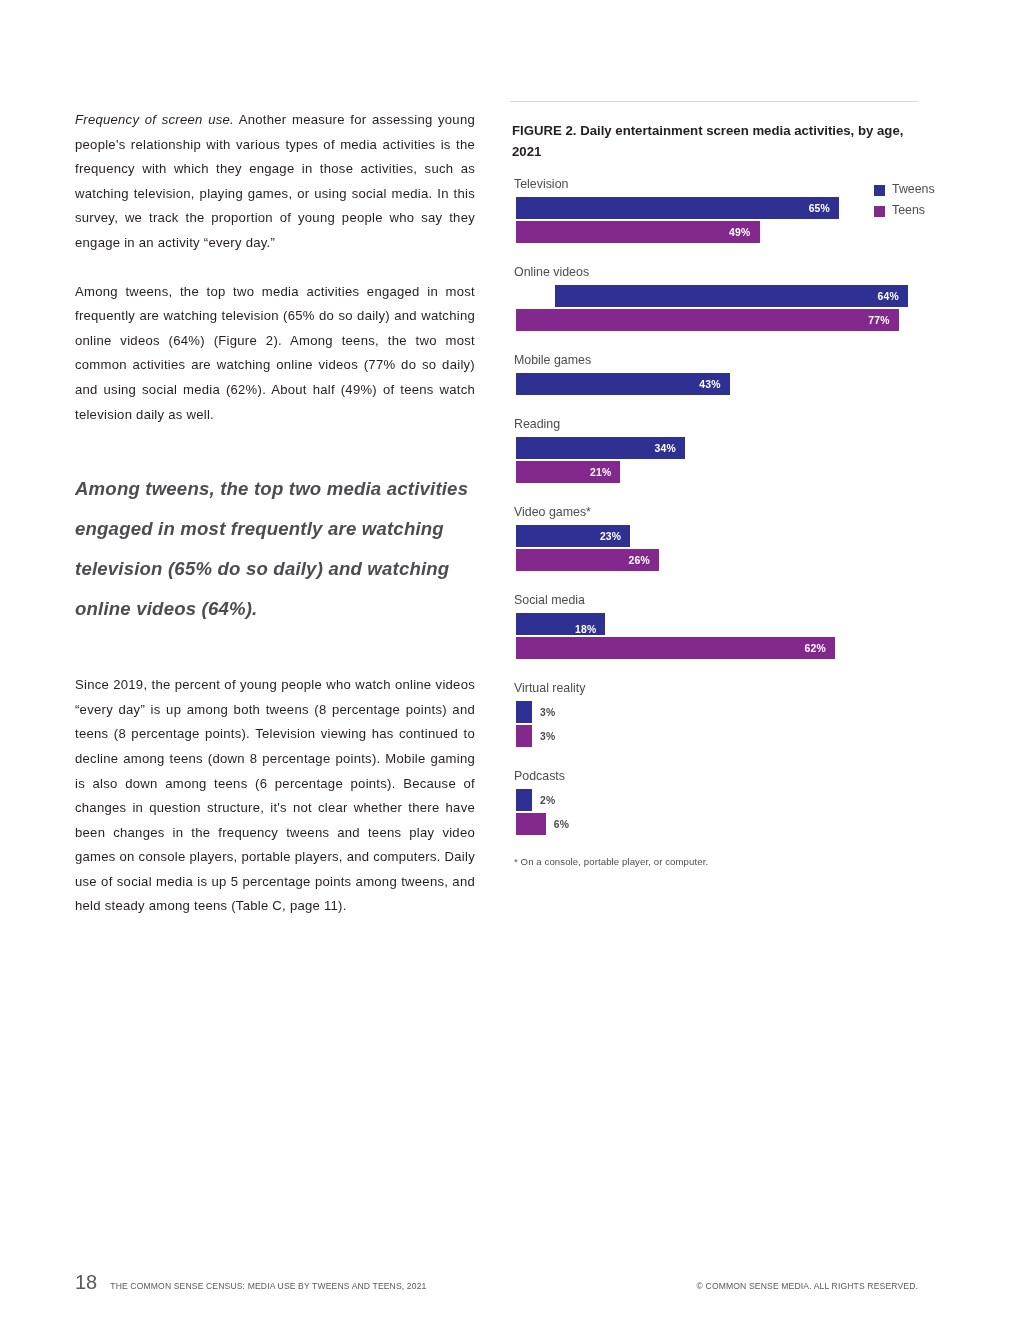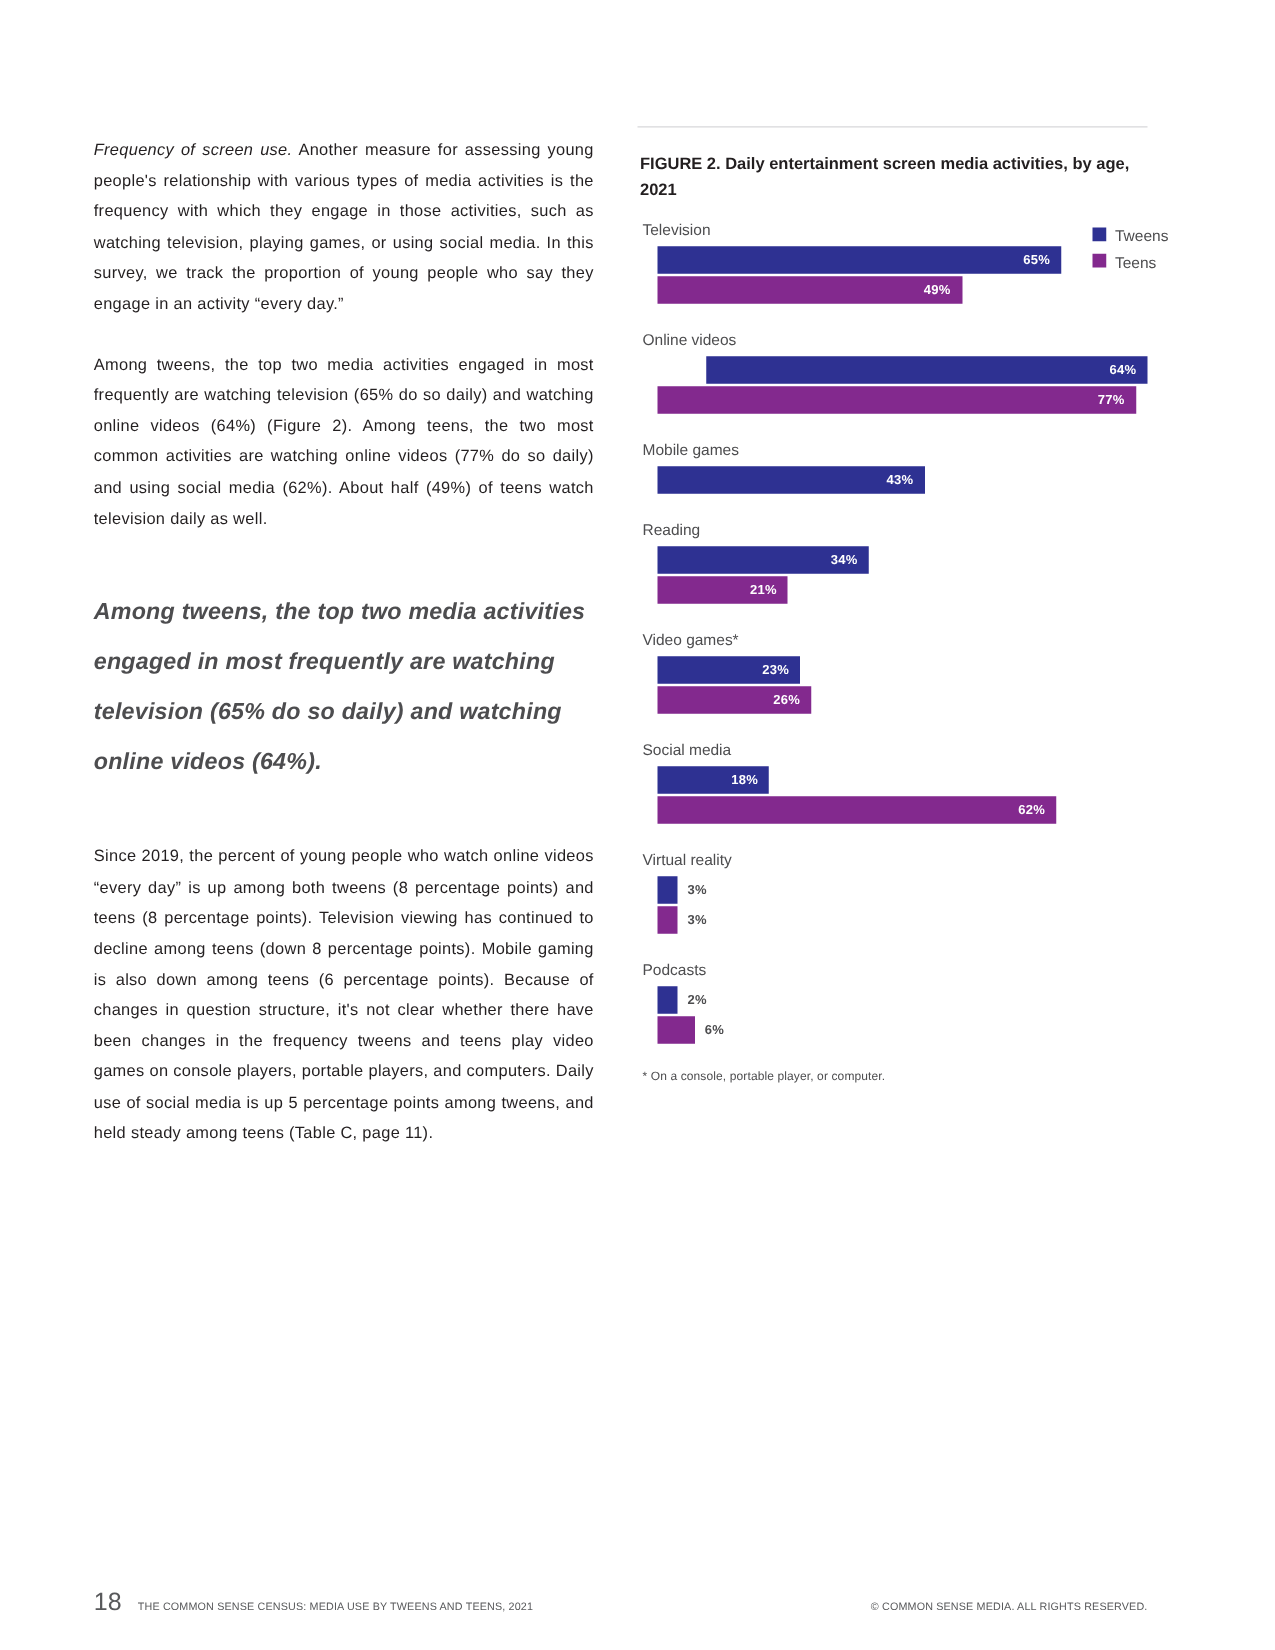--- a/index.html
+++ b/index.html
@@ -88,21 +88,21 @@
     color: #4d4d4f;
     margin: 0 0 5px 4px;
   }
   .bar-row {
     position: relative;
     height: 22px;
     margin-bottom: 2px;
   }
   .bar {
     position: absolute;
-    left: 16px;
+    left: 6px;
     top: 0;
     height: 22px;
     box-sizing: border-box;
     display: flex;
     align-items: center;
     justify-content: flex-end;
   }
   .bar.tweens { background: #2e3192; }
   .bar.teens  { background: #83298e; }
   .bar-value {
@@ -121,21 +121,21 @@
     color: #4d4d4f;
   }
 
   .legend {
     position: absolute;
     left: 324px;
     top: 6px;
   }
   .legend-item {
     display: flex;
-    align-items: flex-start;
+    align-items: flex-end;
     margin-bottom: 7px;
     padding-left: 40px;
   }
   .legend-swatch {
     width: 11px;
     height: 11px;
     margin-right: 7px;
     flex: 0 0 auto;
   }
   .legend-swatch.tweens { background: #2e3192; }
@@ -255,29 +255,29 @@
         </div>
       </div>
       <div class="bar-group">
         <div class="group-label">Video games*</div>
         <div class="bar-row">
           <div class="bar tweens" style="width: 114.31px;">
             <span class="bar-value">23%</span>
           </div>
         </div>
         <div class="bar-row">
-          <div class="bar teens" style="width: 123px;">
+          <div class="bar teens" style="width: 143px;">
             <span class="bar-value">26%</span>
           </div>
         </div>
       </div>
       <div class="bar-group">
         <div class="group-label">Social media</div>
         <div class="bar-row">
-          <div class="bar tweens" style="width: 89.46px;">
+          <div class="bar tweens" style="width: 89.46px; align-items: flex-end;">
             <span class="bar-value">18%</span>
           </div>
         </div>
         <div class="bar-row">
           <div class="bar teens" style="width: 319px;">
             <span class="bar-value">62%</span>
           </div>
         </div>
       </div>
       <div class="bar-group">

